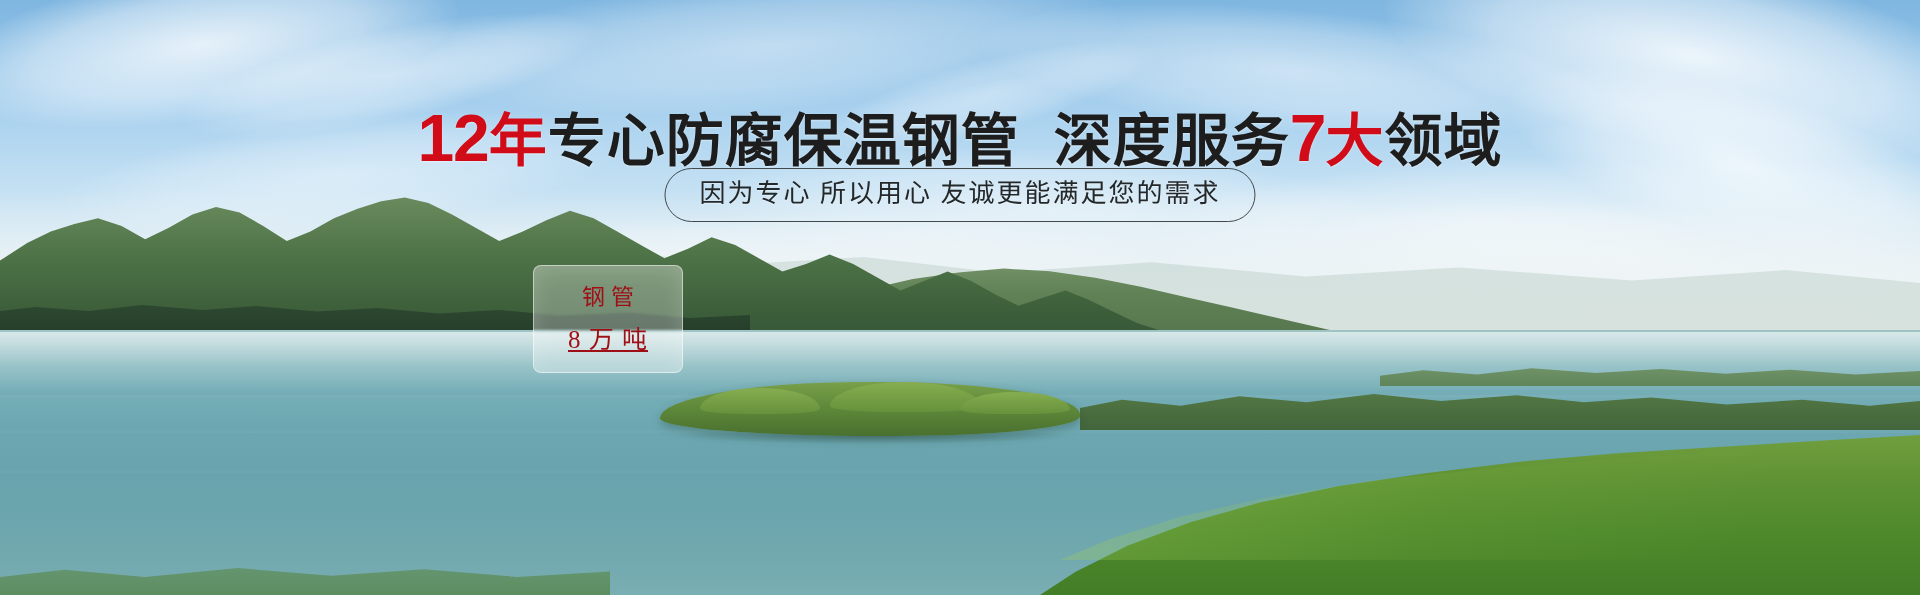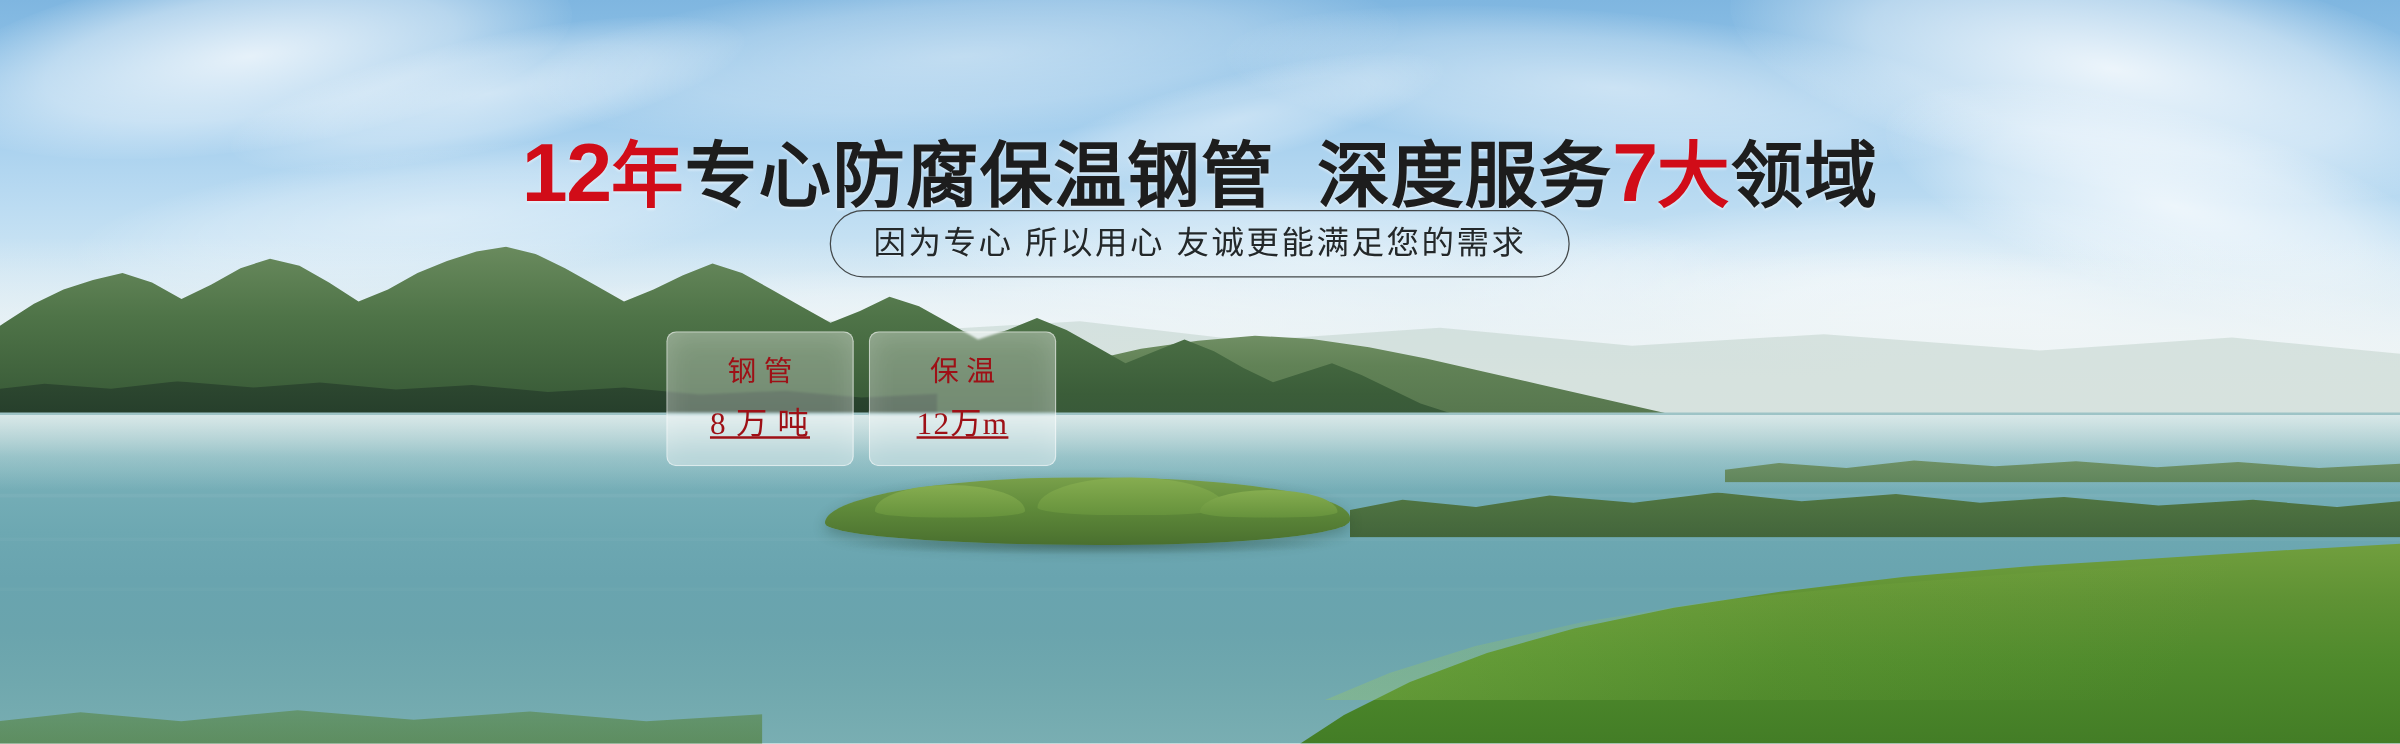--- a/index.html
+++ b/index.html
@@ -253,20 +253,21 @@
     padding: 9px 34px 11px;
     border: 1.5px solid #43484a;
     border-radius: 28px;
     font-size: 26px;
     line-height: 32px;
     letter-spacing: 2px;
     color: #23282a;
     white-space: nowrap;
     background: transparent;
     text-shadow: 0 1px 1px rgba(255,255,255,0.4);
+    font-family: Liberation Serif, serif;
   }
 
   
   .cards {
     position: absolute;
     left: 533px;
     top: 265px;
     display: flex;
     gap: 12px;
   }
@@ -361,20 +362,16 @@
     <div class="subtitle-pill">因为专心 所以用心  友诚更能满足您的需求</div>
 
     <div class="cards">
 
       <div class="card">
         <div class="card-label">钢管</div>
         <div class="card-value"><span>8 万 吨</span></div>
       </div>
 
 
-      <div class="card">
-        <div class="card-label">保温</div>
-        <div class="card-value"><span>12万m</span></div>
-      </div>
 
     </div>
   </div>
 </div>
 
 </body></html>

